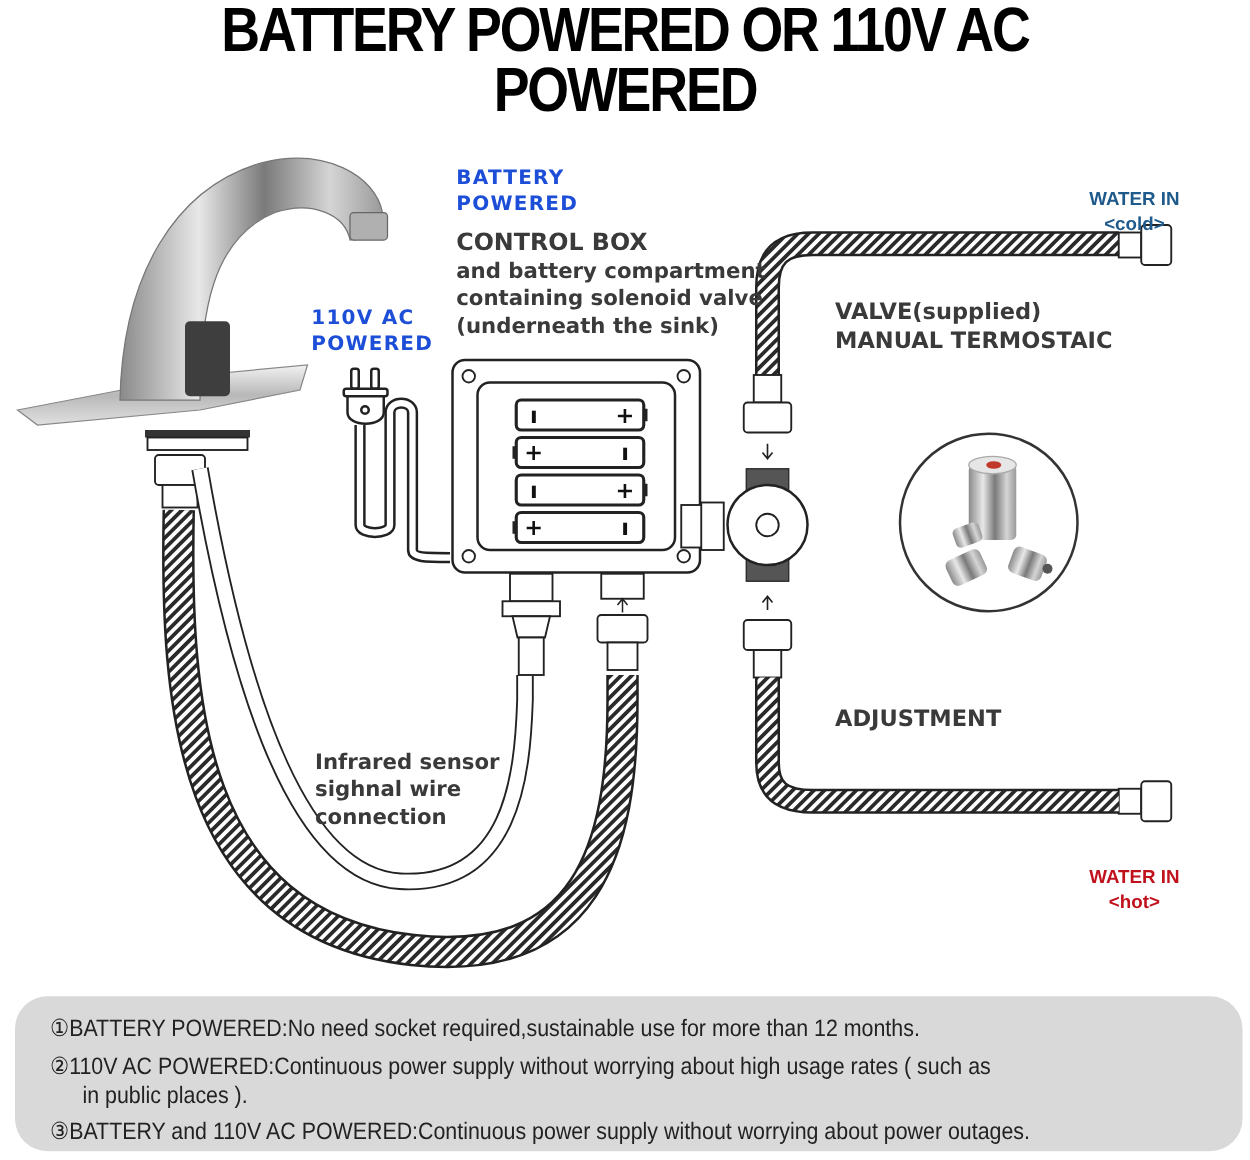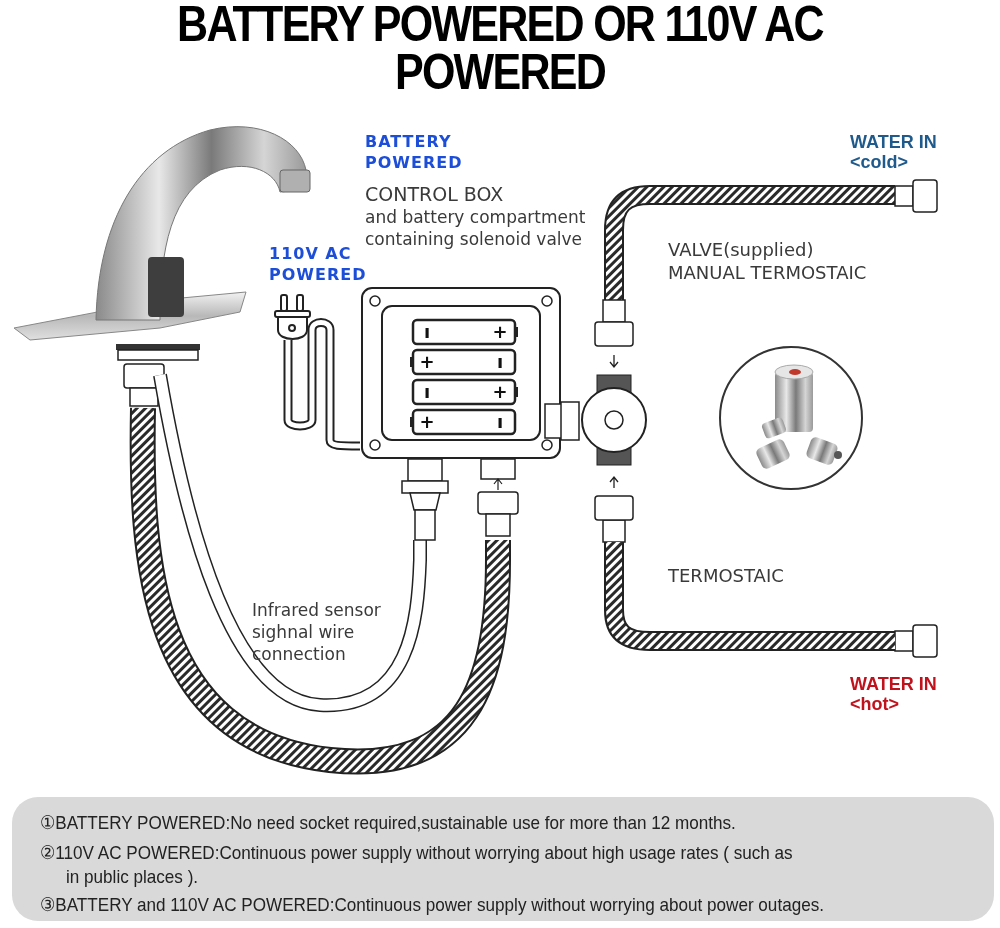--- a/index.html
+++ b/index.html
@@ -1,22 +1,22 @@
 <!DOCTYPE html>
 <html><head>
 <meta charset="utf-8">
 <style>
   html, body { margin: 0; padding: 0; background: #ffffff; }
   body { width: 1000px; height: 928px; position: relative; overflow: hidden; font-family: "Liberation Sans", sans-serif; color: #222; }
   .title { position: absolute; left: 0; top: 0; width: 1000px; text-align: center; font-family: "Liberation Sans", sans-serif; font-weight: bold; font-size: 50px; letter-spacing: -2px; line-height: 48px; transform: scaleX(0.86); transform-origin: center top; color: #000; }
   .lbl { position: absolute; font-family: "DejaVu Sans", sans-serif; color: #333; white-space: nowrap; }
   .bold-lbl { font-weight: bold; color: #1d4ed8; font-size: 16px; line-height: 21px; letter-spacing: 1px; }
-  .light-lbl { font-size: 18px; line-height: 23px; font-weight: normal; color: #3a3a3a; }
+  .light-lbl { font-size: 18px; line-height: 23px; font-weight: bold; color: #3a3a3a; }
   .small-lbl { font-size: 17px; line-height: 22px; }
-  .water { font-family: "Liberation Sans", sans-serif; font-weight: bold; font-size: 18px; line-height: 20px; }
+  .water { font-family: "Liberation Sans", sans-serif; font-weight: bold; font-size: 15px; text-align: center; line-height: 20px; margin-top: 18px; }
   svg#diagram { position: absolute; left: 0; top: 0; }
   .notes { position: absolute; left: 12px; top: 797px; width: 982px; height: 124px; background: #d9d9d9; border-radius: 26px; }
   .note { position: absolute; font-family: "Liberation Sans", sans-serif; font-size: 19px; color: #222; white-space: nowrap; transform: scaleX(0.9); transform-origin: left top; }
 </style>
 </head>
 <body>
 
 <div class="title">BATTERY POWERED OR 110V AC POWERED</div>
 
 <svg id="diagram" width="1000" height="800" viewBox="0 0 1000 800">
@@ -152,40 +152,41 @@
 </svg>
 
 <div class="lbl bold-lbl" style="left:365px; top:131px;">
   <div>BATTERY</div>
   <div>POWERED</div>
 </div>
 <div class="lbl light-lbl" style="left:365px; top:183px; font-size:19px;">CONTROL BOX</div>
 <div class="lbl light-lbl small-lbl" style="left:365px; top:206px;">
   <div>and battery compartment</div>
   <div>containing solenoid valve</div>
+  <div>(underneath the sink)</div>
 </div>
-<div class="lbl bold-lbl" style="left:249px; top:243px;margin-left:20px;">
+<div class="lbl bold-lbl" style="left:249px; top:243px;">
   <div>110V AC</div>
   <div>POWERED</div>
 </div>
 <div class="lbl water" style="left:850px; top:132px; width:115px; color:#1f5a8c;">
   <div>WATER IN</div>
   <div>&lt;cold&gt;</div>
 </div>
 <div class="lbl light-lbl" style="left:668px; top:238px;">
   <div>VALVE(supplied)</div>
   <div>MANUAL TERMOSTAIC</div>
 </div>
 <div class="lbl light-lbl small-lbl" style="left:252px; top:599px; width:160px; text-align:left;">
   <div>Infrared sensor</div>
   <div>sighnal wire</div>
   <div>connection</div>
 </div>
 <div class="lbl light-lbl" style="left:668px; top:564px;">
-  <div>TERMOSTAIC</div>
+  <div>ADJUSTMENT</div>
 </div>
 <div class="lbl water" style="left:850px; top:674px; width:115px; color:#c0121d;">
   <div>WATER IN</div>
   <div>&lt;hot&gt;</div>
 </div>
 
 <div class="notes"></div>
 <div class="note" style="left:40px; top:811px;">①BATTERY POWERED:No need socket required,sustainable use for more than 12 months.</div>
 <div class="note" style="left:40px; top:841px;">②110V AC POWERED:Continuous power supply without worrying about high usage rates ( such as</div>
 <div class="note" style="left:66px; top:866px;">in public places ).</div>

